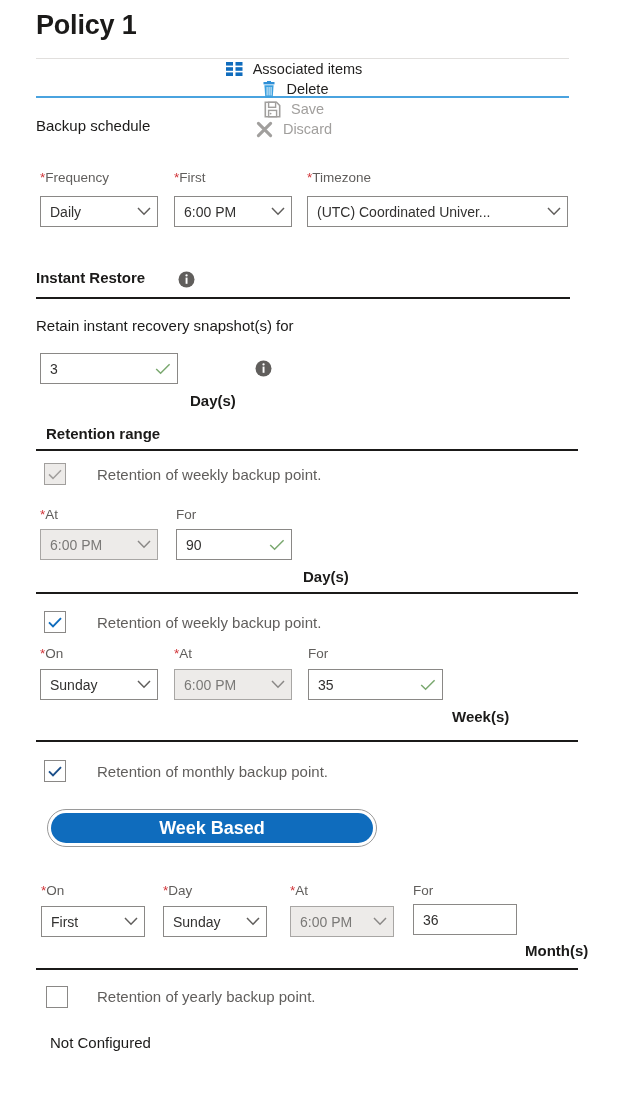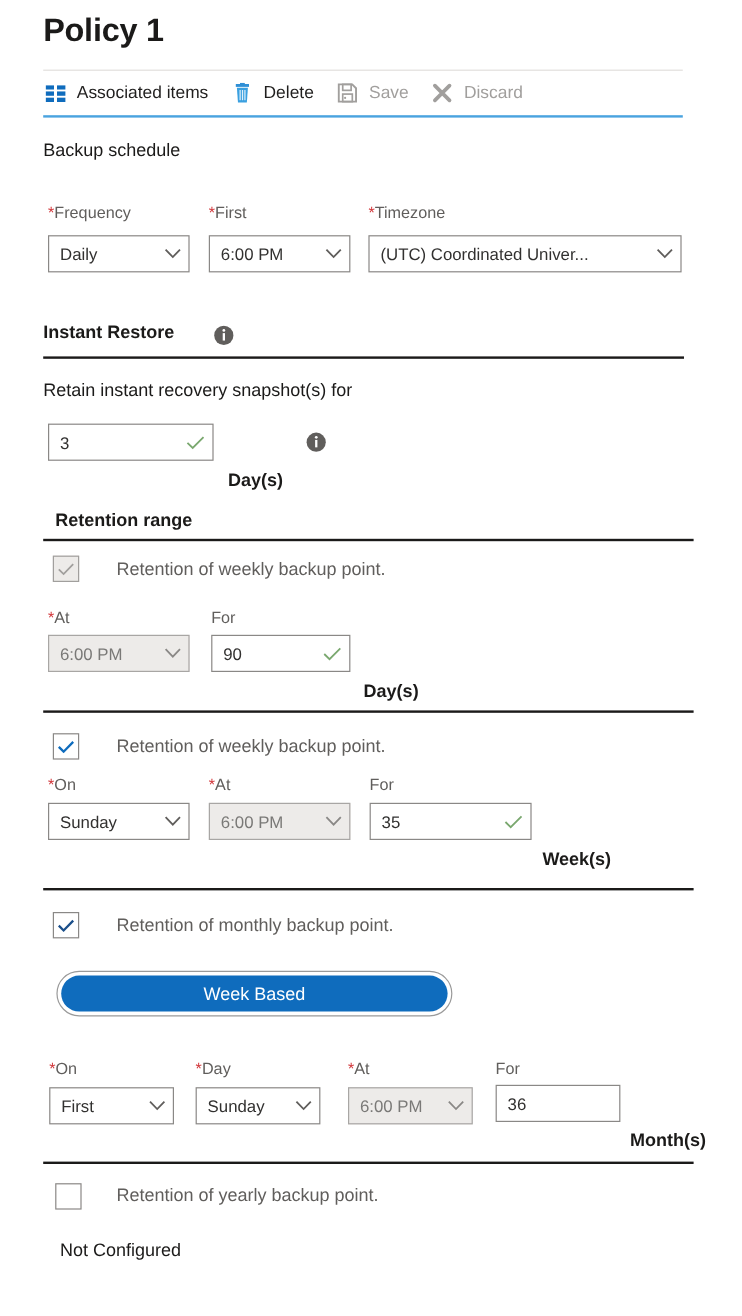--- a/index.html
+++ b/index.html
@@ -32,20 +32,21 @@
     position: absolute;
     left: 36px;
     top: 58px;
     width: 533px;
     height: 40px;
     border-top: 1px solid #e1dfdd;
     border-bottom: 2px solid #4aa3df;
     display: flex;
     align-items: center;
     box-sizing: border-box;
+    flex-direction: column;
   }
   .cmd {
     display: flex;
     align-items: center;
     height: 100%;
     margin-right: 18px;
     font-size: 14.5px;
     color: #201f1e;
     cursor: pointer;
     white-space: nowrap;
@@ -170,22 +171,22 @@
     align-items: center;
     padding: 3px;
   }
   .pill .opt {
     flex: 1 1 0;
     height: 100%;
     border-radius: 16px;
     display: flex;
     align-items: center;
     justify-content: center;
-    font-size: 15px;
-    font-weight: normal;
+    font-size: 18px;
+    font-weight: bold;
     color: #0f6cbd;
     cursor: pointer;
     white-space: nowrap;
   }
   .pill .opt.active {
     background: #0f6cbd;
     color: #ffffff;
   }
 
   

